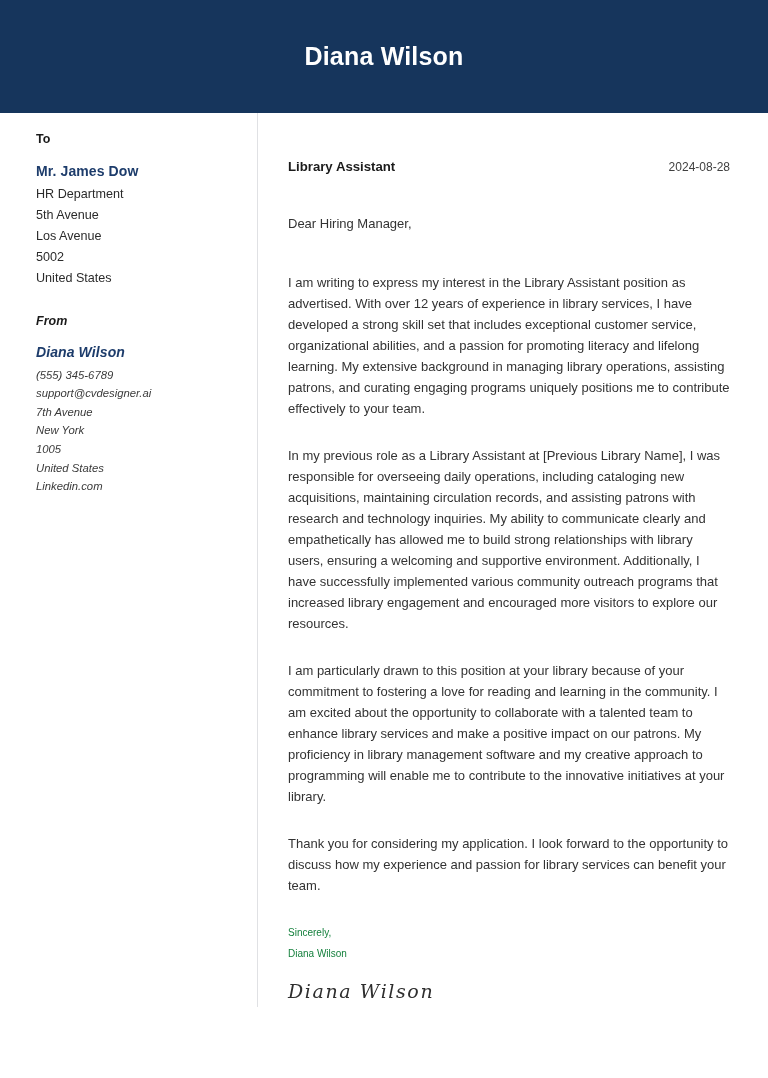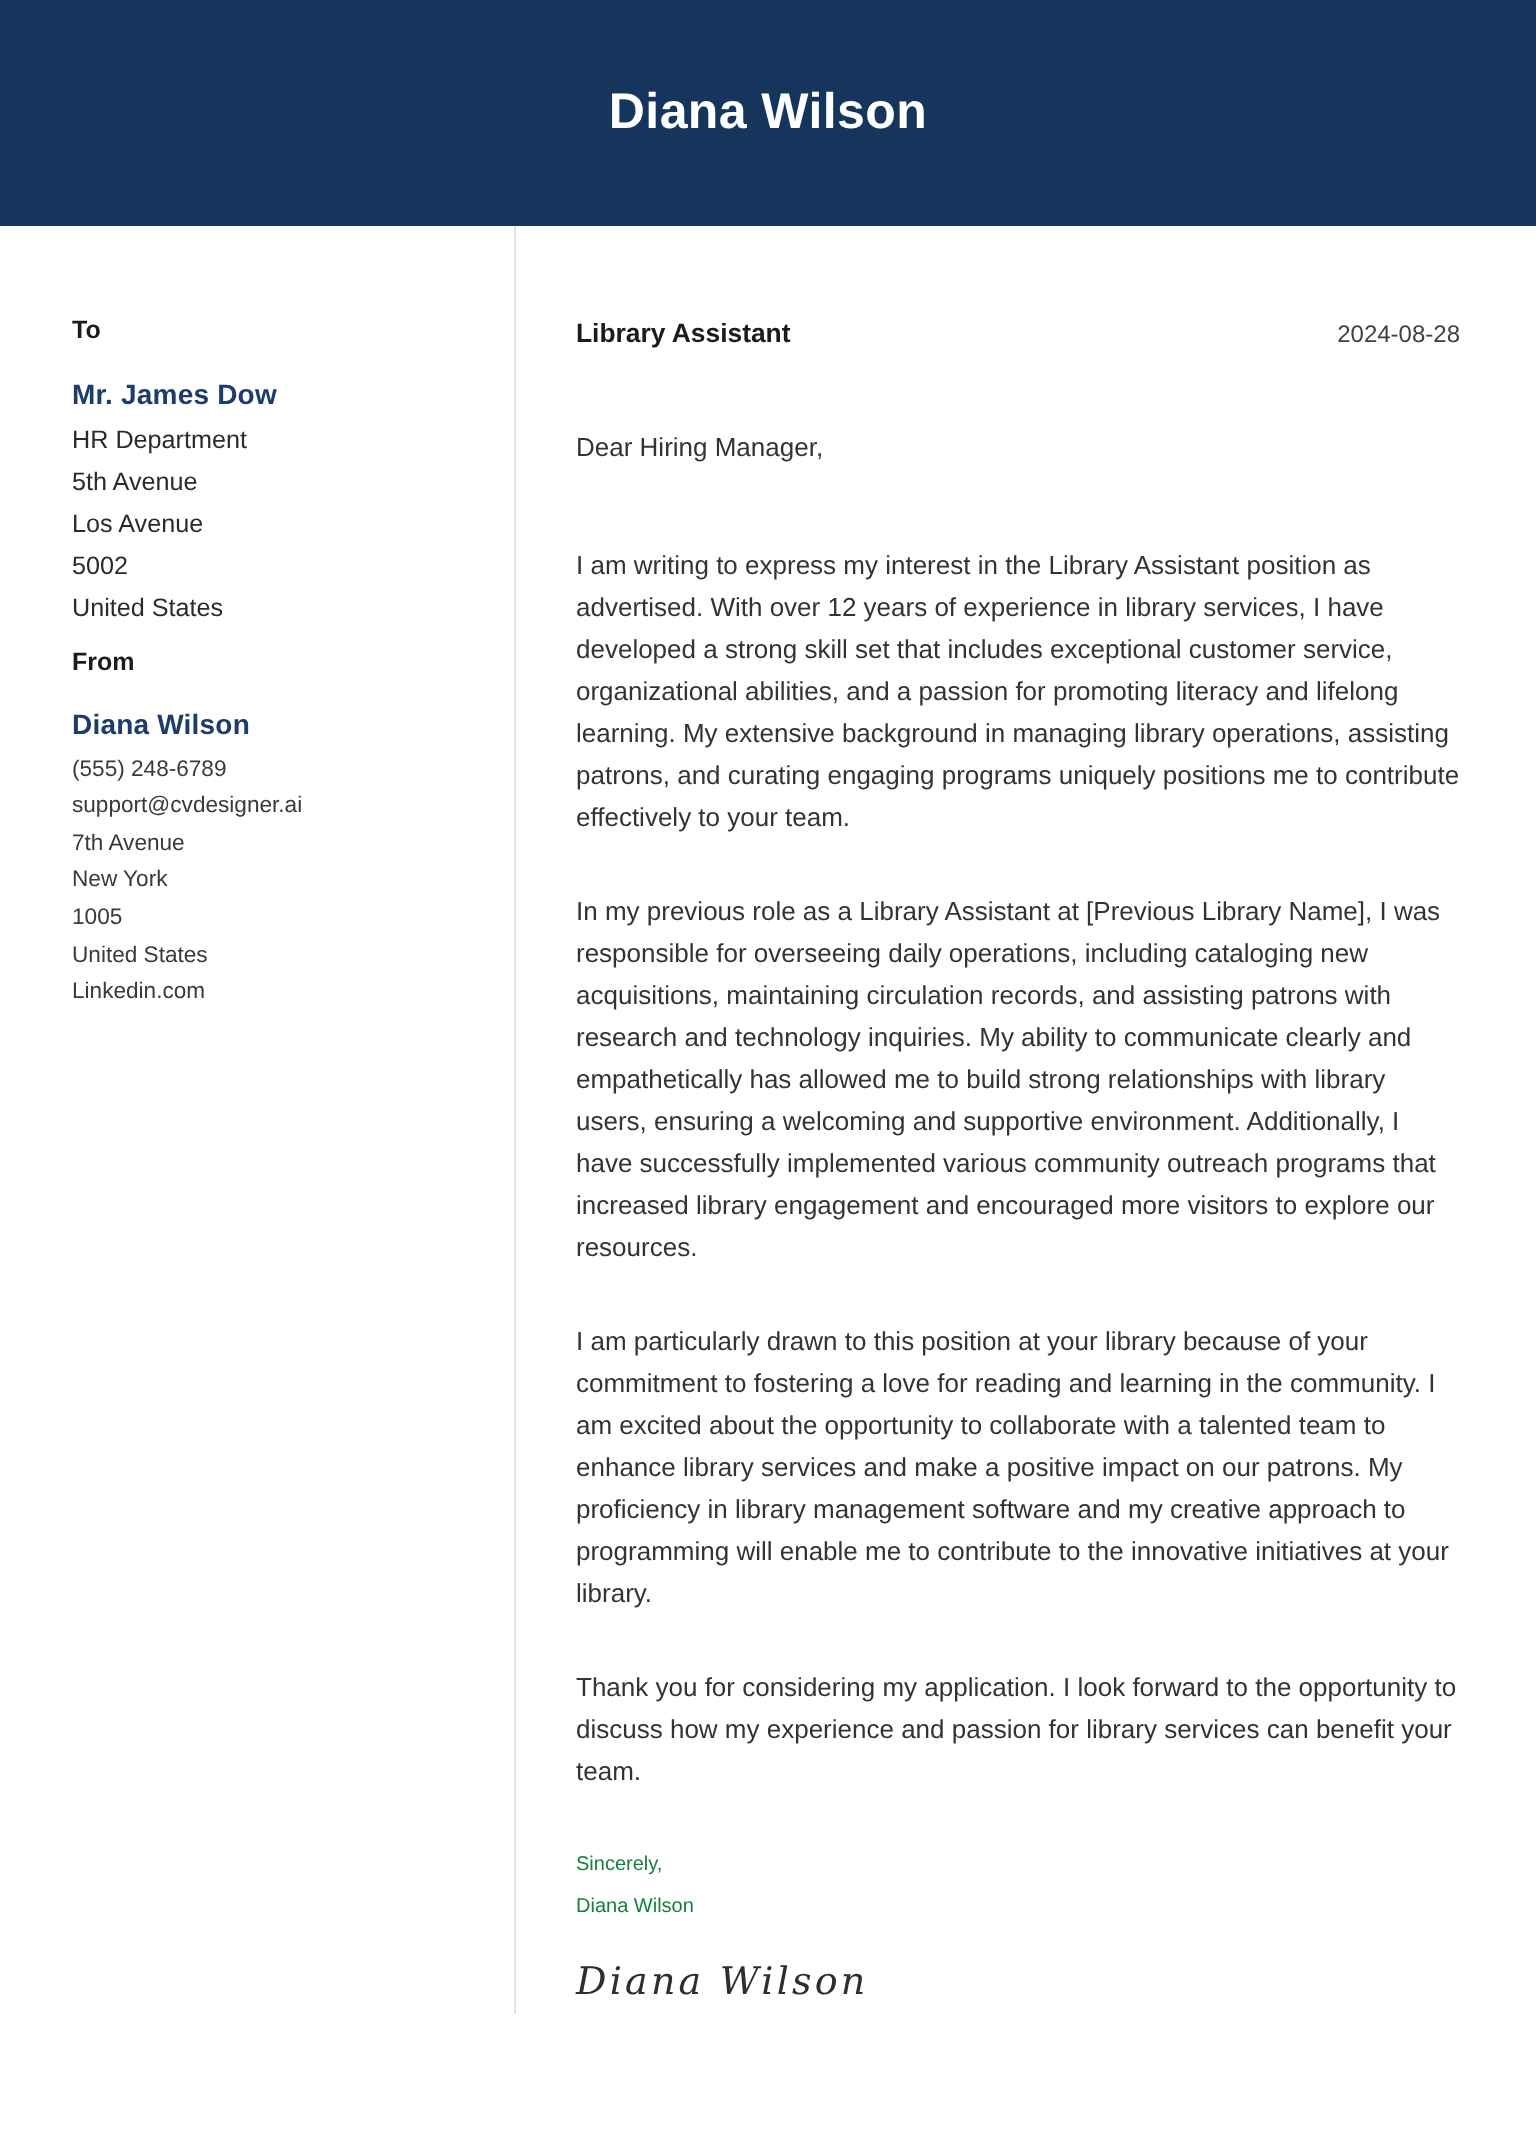--- a/index.html
+++ b/index.html
@@ -44,21 +44,21 @@
     align-items: flex-start;
     width: 100%;
     box-sizing: border-box;
   }
 
   
   .sidebar {
     width: 257px;
     flex: 0 0 257px;
     box-sizing: border-box;
-    padding: 46px 30px 0 36px;
+    padding: 20px 30px 0 36px;
   }
   .block-label {
     font-size: 12.5px;
     font-weight: bold;
     color: #1b1b1b;
     line-height: 1;
     margin-bottom: 15px;
   }
   .party-name {
     font-size: 14px;
@@ -73,21 +73,22 @@
     color: #2b2b2b;
     line-height: 21px;
     white-space: nowrap;
   }
   .addr-line.small {
     font-size: 11.3px;
     line-height: 18.6px;
     color: #3a3a3a;
   }
   .from-block {
-    margin-top: 10px;
+    margin-top: 26px;
+    font-style: italic;
   }
 
   
   .divider {
     position: absolute;
     left: 257px;
     top: 113px;
     width: 1px;
     height: 894px;
     background: #e0e1e4;
@@ -166,21 +167,21 @@
         <div class="addr-line">HR Department</div>
         <div class="addr-line">5th Avenue</div>
         <div class="addr-line">Los Avenue</div>
         <div class="addr-line">5002</div>
         <div class="addr-line">United States</div>
       </section>
 
       <section class="from-block">
         <div class="block-label">From</div>
         <div class="party-name">Diana Wilson</div>
-        <div class="addr-line small">(555) 248-6789</div>
+        <div class="addr-line small">(555) 345-6789</div>
         <div class="addr-line small">support@cvdesigner.ai</div>
         <div class="addr-line small">7th Avenue</div>
         <div class="addr-line small">New York</div>
         <div class="addr-line small">1005</div>
         <div class="addr-line small">United States</div>
         <div class="addr-line small">Linkedin.com</div>
       </section>
 
     </aside>
 

